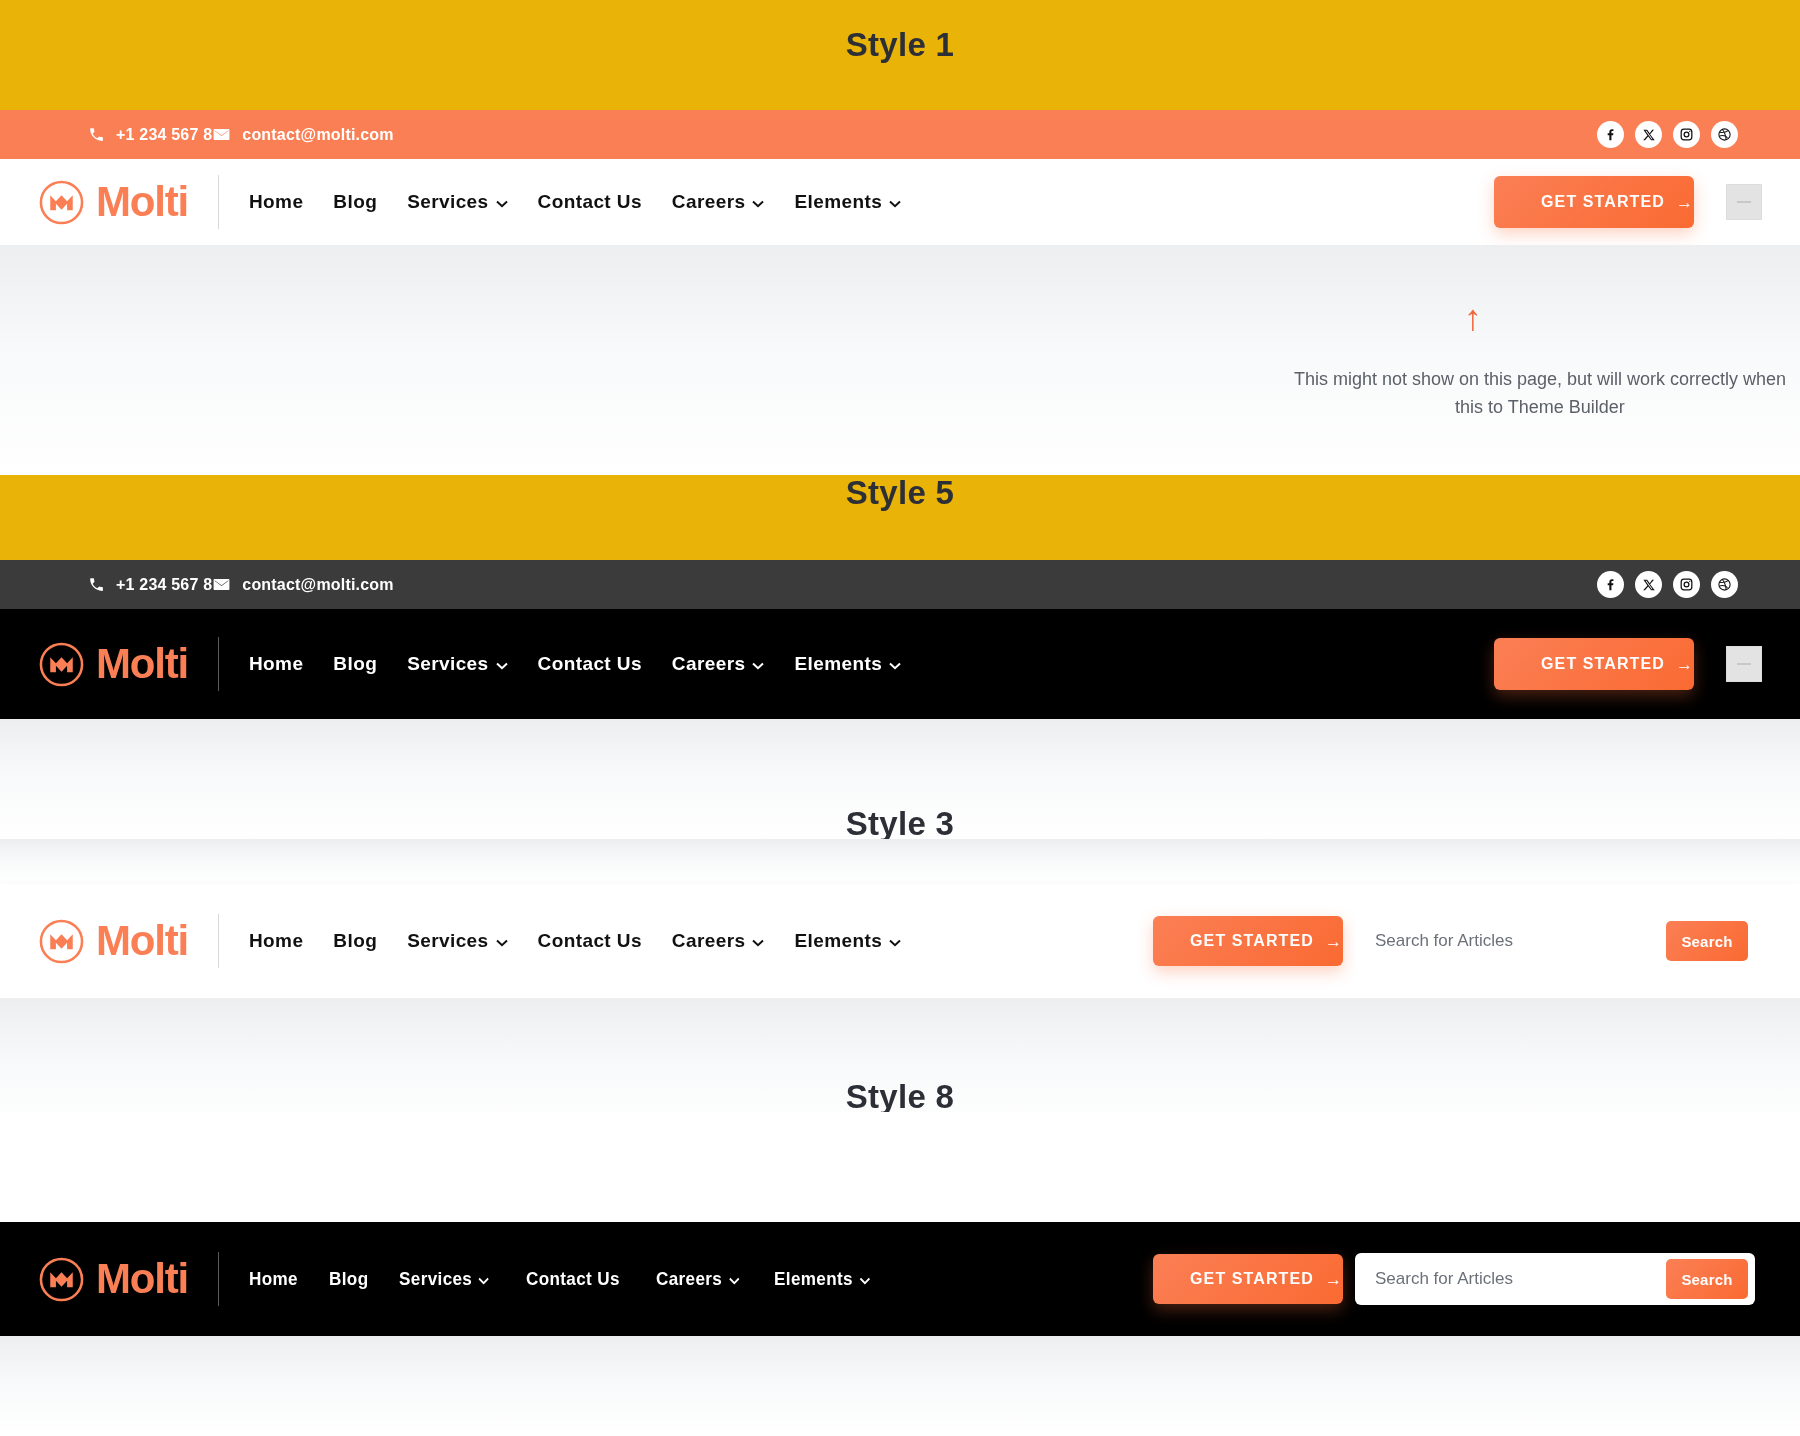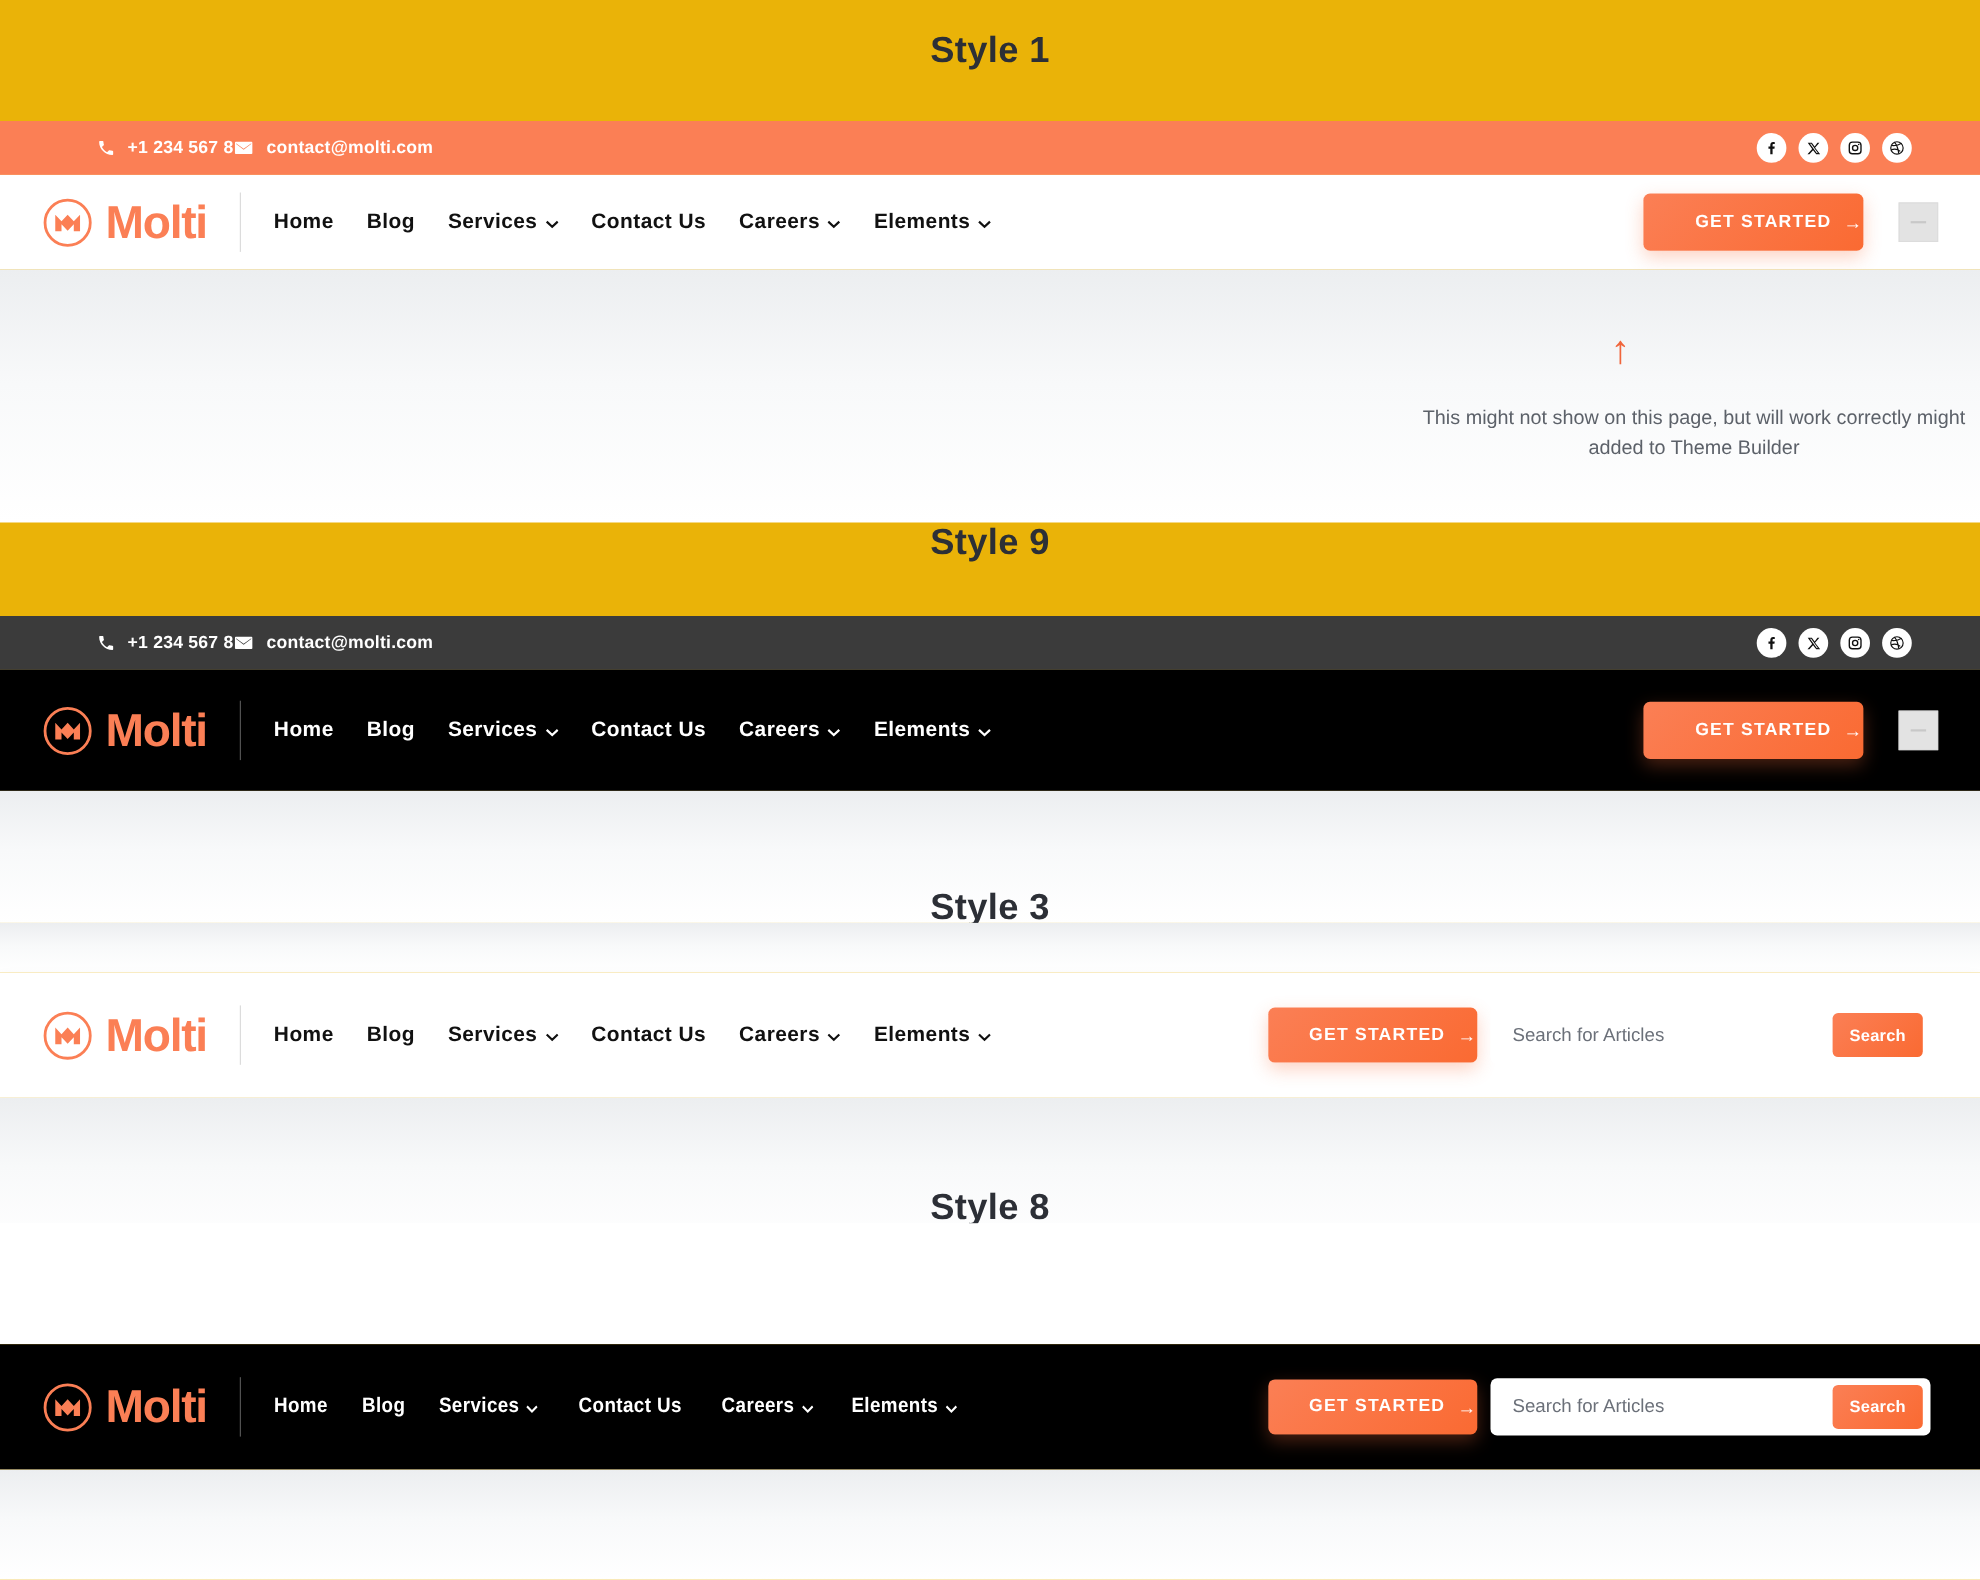--- a/index.html
+++ b/index.html
@@ -335,24 +335,24 @@
         <span class="arrow">→</span>
       </button>
       <span class="img-placeholder">
           <span class="dash"></span>
         </span>
     </div>
   </div>
 
   <div class="gradient-panel" style="top:245px; height:230px;">
     <span class="up-arrow" style="right:318px; top:55px;">↑</span>
-    <div class="note-block" style="right:0px; top:120px; width:520px;">This might not show on this page, but will work correctly might added to Theme Builder</div>
-  </div>
-
-  <div class="style-heading" style="top:474px;">Style 9</div>
+    <div class="note-block" style="right:0px; top:120px; width:520px;">This might not show on this page, but will work correctly when this to Theme Builder</div>
+  </div>
+
+  <div class="style-heading" style="top:474px;">Style 5</div>
 
   <div class="topbar dark" style="top:560px;">
     <div class="contact-group">
       <div class="contact-item">
         <span>
           <svg width="17" height="17" viewBox="0 0 24 24" fill="#ffffff">
               <path d="M6.6 10.8c1.4 2.8 3.8 5.1 6.6 6.6l2.2-2.2c.3-.3.7-.4 1-.2 1.1.4 2.4.6 3.6.6.6 0 1 .4 1 1V20c0 .6-.4 1-1 1C10.6 21 3 13.4 3 4c0-.6.4-1 1-1h3.5c.6 0 1 .4 1 1 0 1.3.2 2.5.6 3.6.1.3 0 .7-.2 1l-2.3 2.2z"></path>
             </svg>
         </span>
         <span>+1 234 567 8</span>

